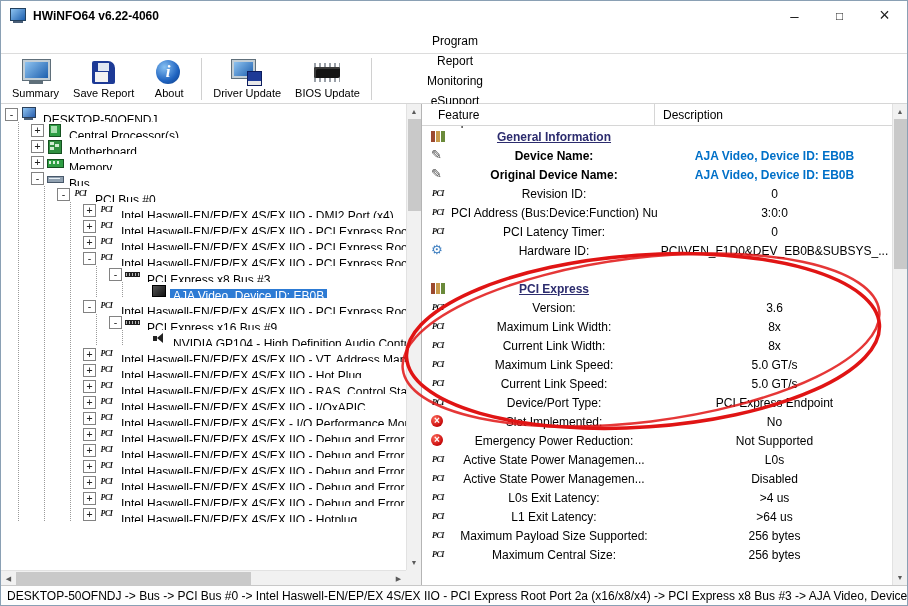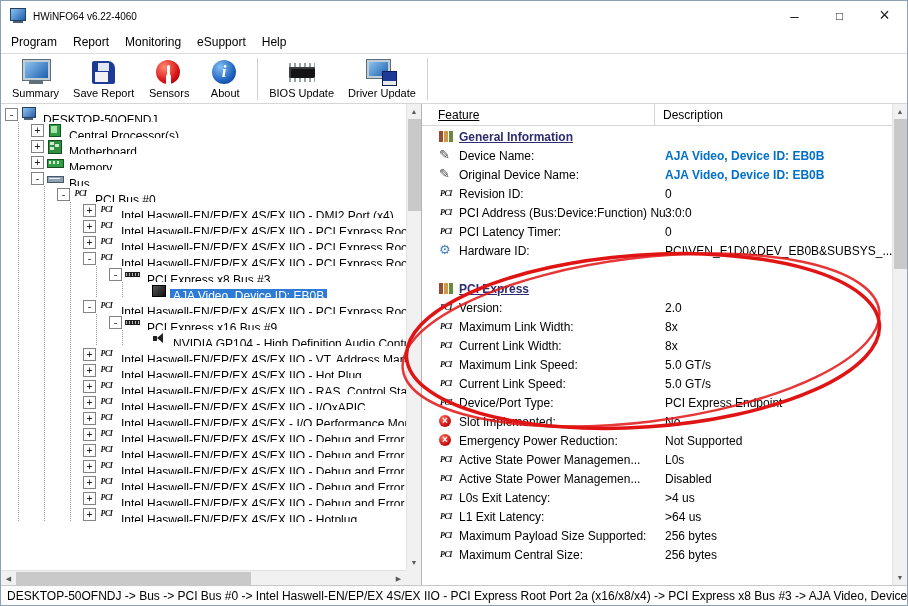--- a/index.html
+++ b/index.html
@@ -4,29 +4,29 @@
 <style>
   * { margin:0; padding:0; box-sizing:border-box; }
   body { background:#e8e8e8; font-family:"Liberation Sans","DejaVu Sans",sans-serif; font-size:12px; color:#000; }
   .window { position:relative; width:908px; height:606px; background:#fff; border:1px solid #8aa0b4; overflow:hidden; }
 
   
   .titlebar { height:30px; display:flex; align-items:center; padding-left:8px; background:#fff; }
   .app-icon { width:18px; height:16px; position:relative; margin-right:6px; flex:none; }
   .app-icon::before { content:""; position:absolute; left:1px; top:0; width:14px; height:11px; border:1px solid #22405e; background:linear-gradient(135deg,#8ec3f0,#1d5fae); }
   .app-icon::after { content:""; position:absolute; left:4px; top:13px; width:10px; height:2px; background:#4a5f78; }
-  .title { flex:1; font-size:10px; }
+  .title { flex:1; font-size:12px;font-weight:bold; }
   .win-controls { display:flex; height:30px; }
   .wbtn { width:45px; height:29px; display:flex; align-items:center; justify-content:center; color:#222; }
   .wbtn.min::before { content:"–"; font-size:15px; }
   .wbtn.max::before { content:"□"; font-size:12px; }
   .wbtn.close::before { content:"×"; font-size:18px; }
 
   
-  .menubar { height:23px; display:flex; align-items:center; padding-left:2px; border-bottom:1px solid #dcdcdc; background:#fff; }
+  .menubar { height:23px; display:flex; align-items:center; padding-left:2px; border-bottom:1px solid #dcdcdc; background:#fff;flex-direction:column; }
   .menu-item { padding:3px 8px; }
 
   
   .toolbar { height:50px; display:flex; align-items:center; padding-left:4px; border-bottom:1px solid #d6d6d6; background:#fff; }
   .tb-btn { display:flex; flex-direction:column; align-items:center; justify-content:center; min-width:56px; height:46px; padding:1px 7px; }
   .tb-label { font-size:11px; margin-top:1px; white-space:nowrap; }
   .tb-sep { width:1px; height:42px; background:#d0d0d0; margin:0 4px; flex:none; }
   .tbicon { width:30px; height:27px; position:relative; }
   .tb-summary::before { content:""; position:absolute; left:2px; top:1px; width:23px; height:16px; border:2px solid #c2ced6; outline:1px solid #5f6f7a; background:linear-gradient(135deg,#8ec3f0,#1d5fae); }
   .tb-summary::after { content:""; position:absolute; left:8px; top:22px; width:14px; height:3px; background:#5f6f7a; }
@@ -70,27 +70,27 @@
   .ti-slot::before { content:""; position:absolute; left:0; top:5px; width:15px; height:5px; background:#202020; }
   .ti-slot::after { content:""; position:absolute; left:1px; top:6px; width:13px; height:3px; background:repeating-linear-gradient(to right,#b8b8b8 0 1px,#202020 1px 3px); }
   .ti-device::before { content:""; position:absolute; left:1px; top:2px; width:12px; height:10px; background:linear-gradient(135deg,#555,#111); border:1px solid #000; }
   .ti-gpu::before { content:""; position:absolute; left:0; top:3px; width:15px; height:8px; background:#4a7a4a; border:1px solid #1d4a1d; }
   .ti-gpu::after { content:""; position:absolute; left:9px; top:5px; width:4px; height:4px; border-radius:50%; background:#cfe8cf; }
   .ti-audio::before { content:""; position:absolute; left:2px; top:5px; width:4px; height:5px; background:#222; }
   .ti-audio::after { content:""; position:absolute; left:6px; top:2px; width:0; height:0; border-right:6px solid #222; border-top:5px solid transparent; border-bottom:5px solid transparent; }
 
   
   .d-header { height:22px; display:flex; align-items:stretch; border-bottom:1px solid #d6d6d6; margin-right:15px; background:#fff; }
-  .d-h1 { width:233px; padding-left:16px; line-height:22px; border-right:1px solid #d6d6d6; flex:none;text-decoration:underline; }
+  .d-h1 { width:233px; padding-left:16px; line-height:22px; border-right:1px solid #d6d6d6; flex:none; }
   .d-h2 { flex:1; padding-left:8px; line-height:22px; }
   .d-rows { position:absolute; top:23px; left:0; right:15px; bottom:0; overflow:hidden; }
-  .d-row { display:flex; align-items:center; height:19px; padding-left:16px; white-space:nowrap; overflow:hidden; }
+  .d-row { display:flex; align-items:center; height:19px; padding-left:8px; white-space:nowrap; overflow:hidden;text-align:center; }
   .d-row.spacer { height:19px; }
   .d-feature { width:206px; flex:none; overflow:hidden; }
-  .d-feature.fbold { font-weight:normal; }
+  .d-feature.fbold { font-weight:bold; }
   .d-feature.section { font-weight:bold; text-decoration:underline; color:#2c2c6e; }
   .d-value { flex:1; overflow:hidden; }
   .d-value.blue { color:#0070c8; font-weight:bold; }
   .d-value.bold { font-weight:bold; }
 
   .di { width:16px; height:13px; position:relative; flex:none; margin-right:5px; }
   .di-books::before { content:""; position:absolute; left:1px; top:1px; width:4px; height:11px; background:#9c4a2f; box-shadow:5px 0 0 #c89a4a,10px 0 0 #6a8a3a; }
   .di-pen::before { content:"✎"; position:absolute; left:1px; top:-2px; font-size:13px; color:#4a4a4a; }
   .di-pci::before { content:"PCI"; position:absolute; left:0; top:2px; width:100%; text-align:center; font:italic 700 8px/9px "Liberation Serif",serif; letter-spacing:-0.5px; color:#101010; }
   .di-gear::before { content:"⚙"; position:absolute; left:1px; top:-2px; font-size:13px; color:#3f7fc0; }
@@ -145,35 +145,31 @@
   <div class="toolbar" id="toolbar">
       <span class="tb-btn">
         <span class="tbicon tb-summary"></span>
         <span class="tb-label">Summary</span>
       </span>
       <span class="tb-btn">
         <span class="tbicon tb-save"></span>
         <span class="tb-label">Save Report</span>
       </span>
       <span class="tb-btn">
-        <span class="tbicon tb-sensors"></span>
-        <span class="tb-label">Sensors</span>
-      </span>
-      <span class="tb-btn">
         <span class="tbicon tb-about"></span>
         <span class="tb-label">About</span>
       </span>
       <span class="tb-sep"></span>
       <span class="tb-btn">
+        <span class="tbicon tb-driver"></span>
+        <span class="tb-label">Driver Update</span>
+      </span>
+      <span class="tb-btn">
         <span class="tbicon tb-bios"></span>
         <span class="tb-label">BIOS Update</span>
-      </span>
-      <span class="tb-btn">
-        <span class="tbicon tb-driver"></span>
-        <span class="tb-label">Driver Update</span>
       </span>
       <span class="tb-sep"></span>
     </div>
 
   <div class="main">
 
     <div class="tree-panel">
       <div class="tree" id="tree">
           <div class="tree-row">
             <span class="expand">-</span>
@@ -432,21 +428,21 @@
             <span class="d-value">PCI\VEN_F1D0&amp;DEV_EB0B&amp;SUBSYS_...</span>
           </div>
           <div class="d-row spacer"></div>
           <div class="d-row">
             <span class="di di-books"></span>
             <span class="d-feature section">PCI Express</span>
           </div>
           <div class="d-row">
             <span class="di di-pci"></span>
             <span class="d-feature">Version:</span>
-            <span class="d-value">2.0</span>
+            <span class="d-value">3.6</span>
           </div>
           <div class="d-row">
             <span class="di di-pci"></span>
             <span class="d-feature">Maximum Link Width:</span>
             <span class="d-value">8x</span>
           </div>
           <div class="d-row">
             <span class="di di-pci"></span>
             <span class="d-feature">Current Link Width:</span>
             <span class="d-value">8x</span>

